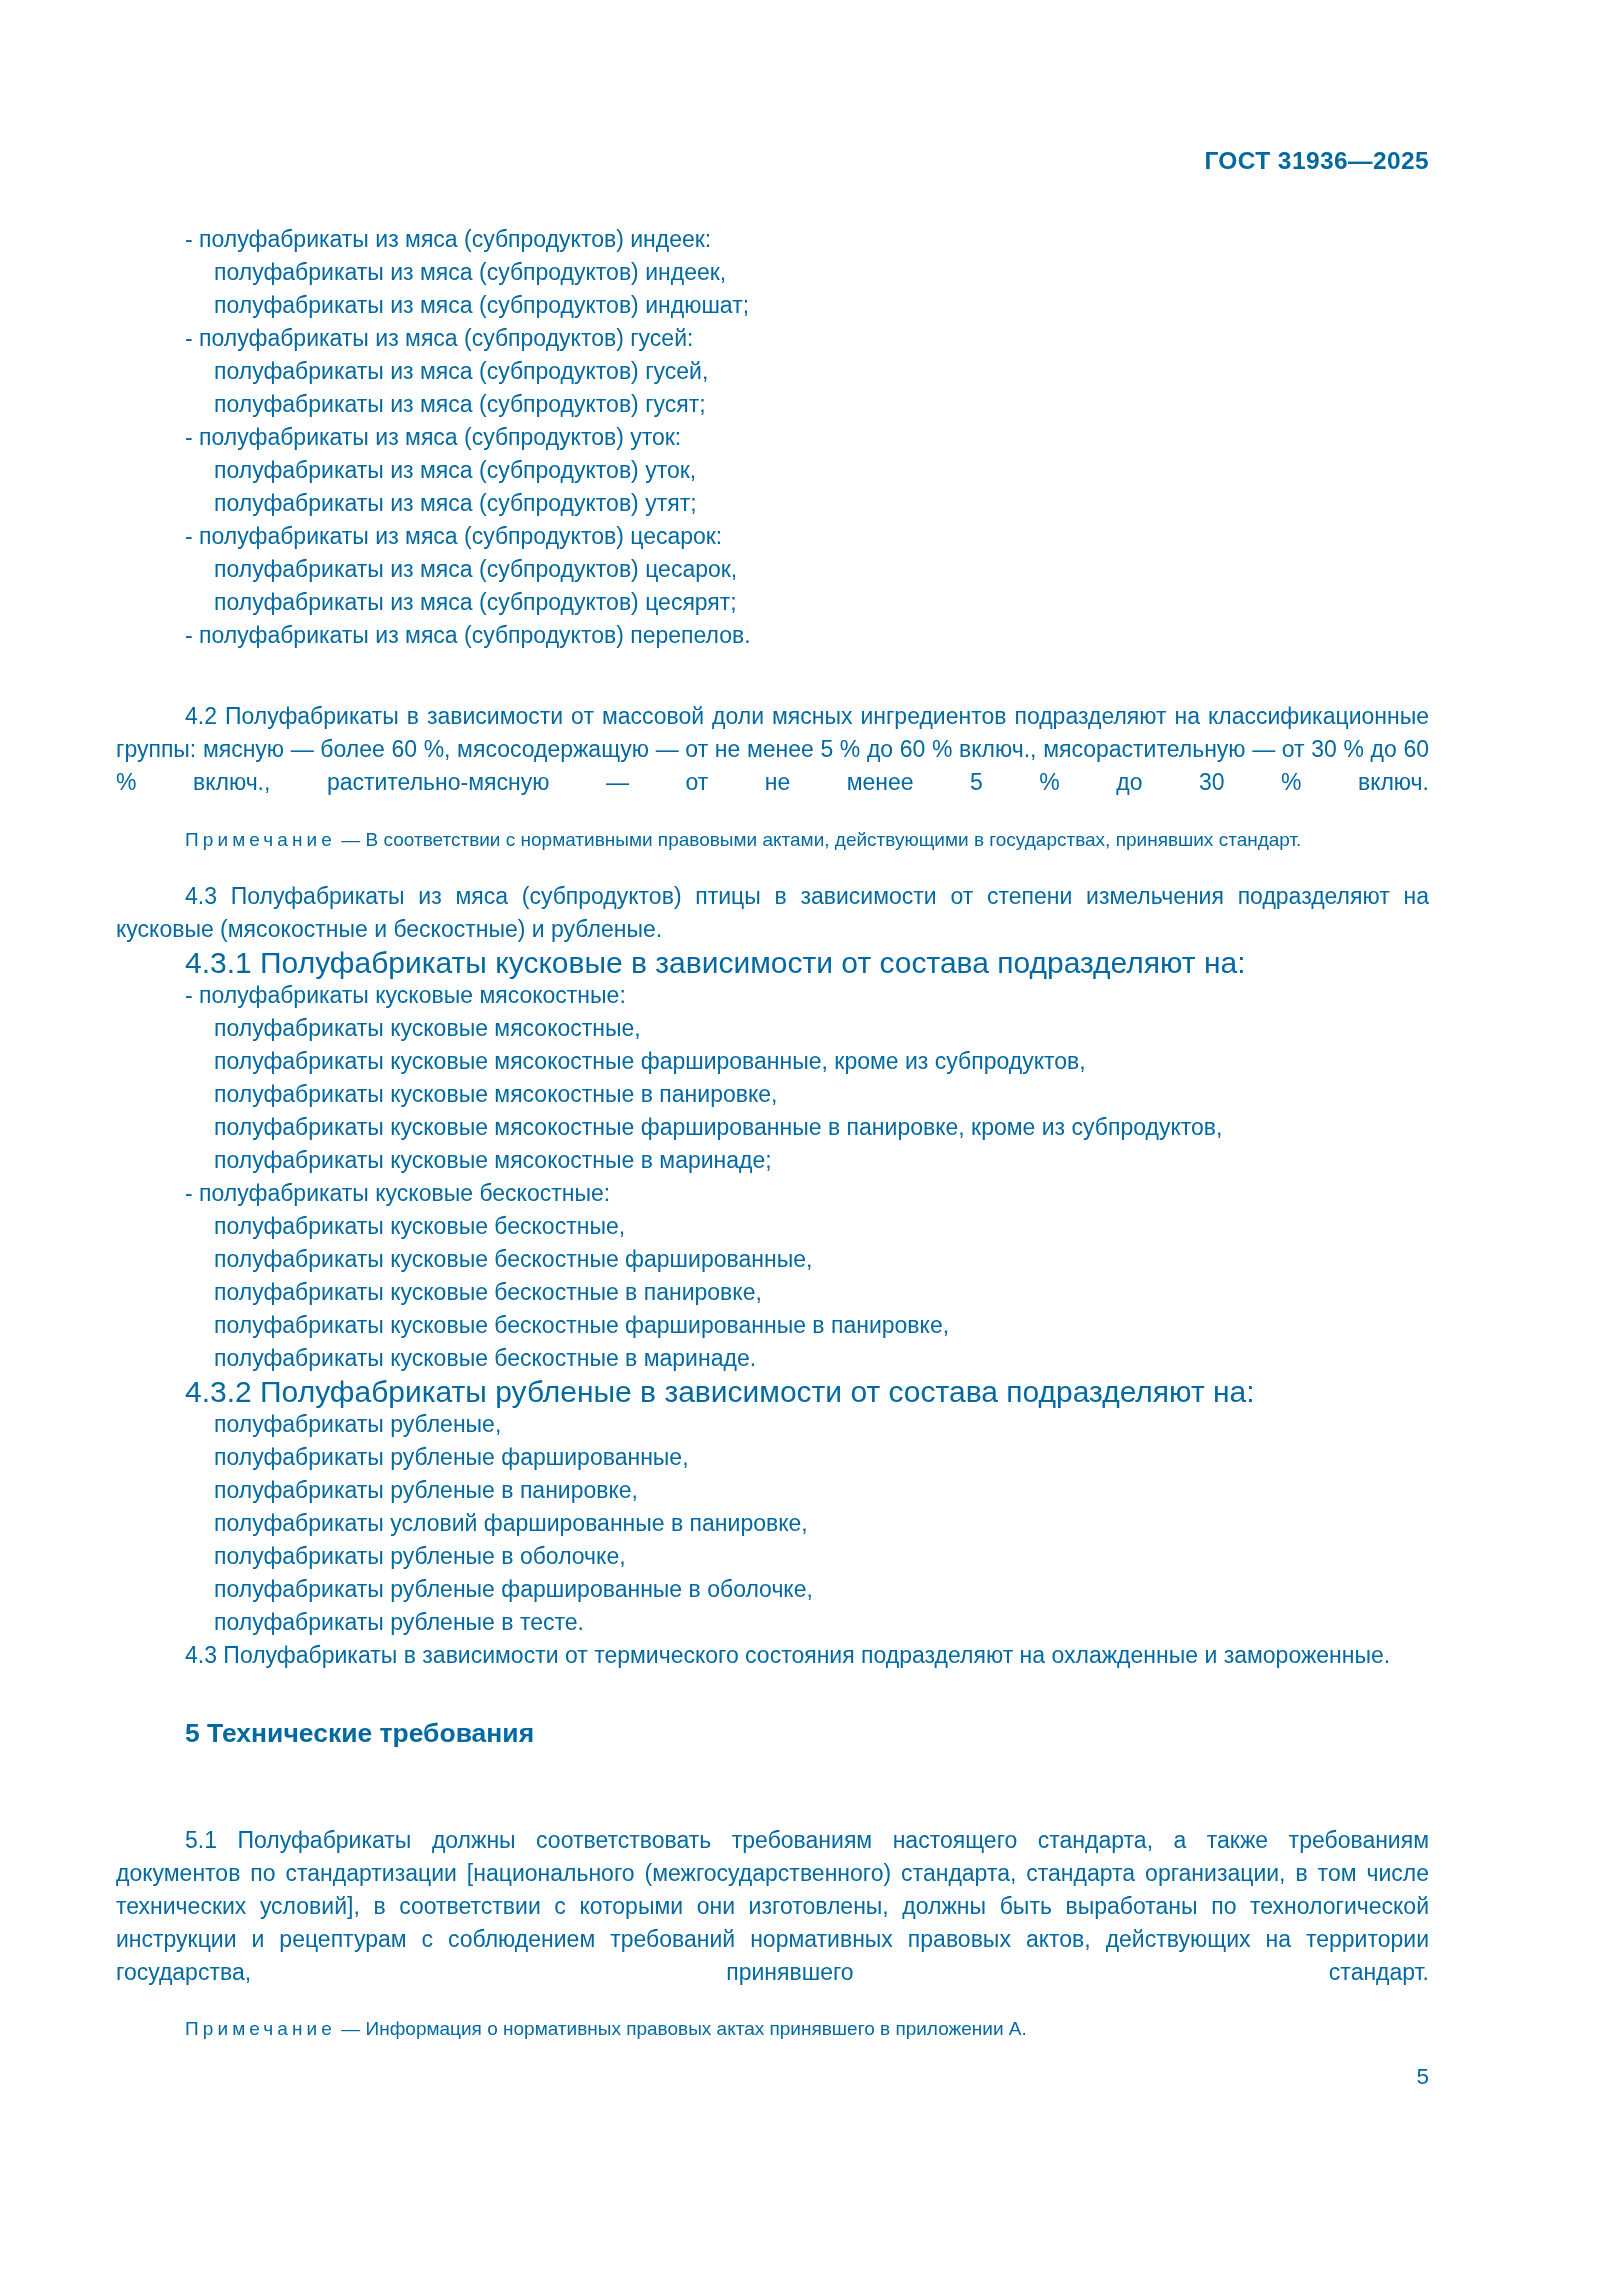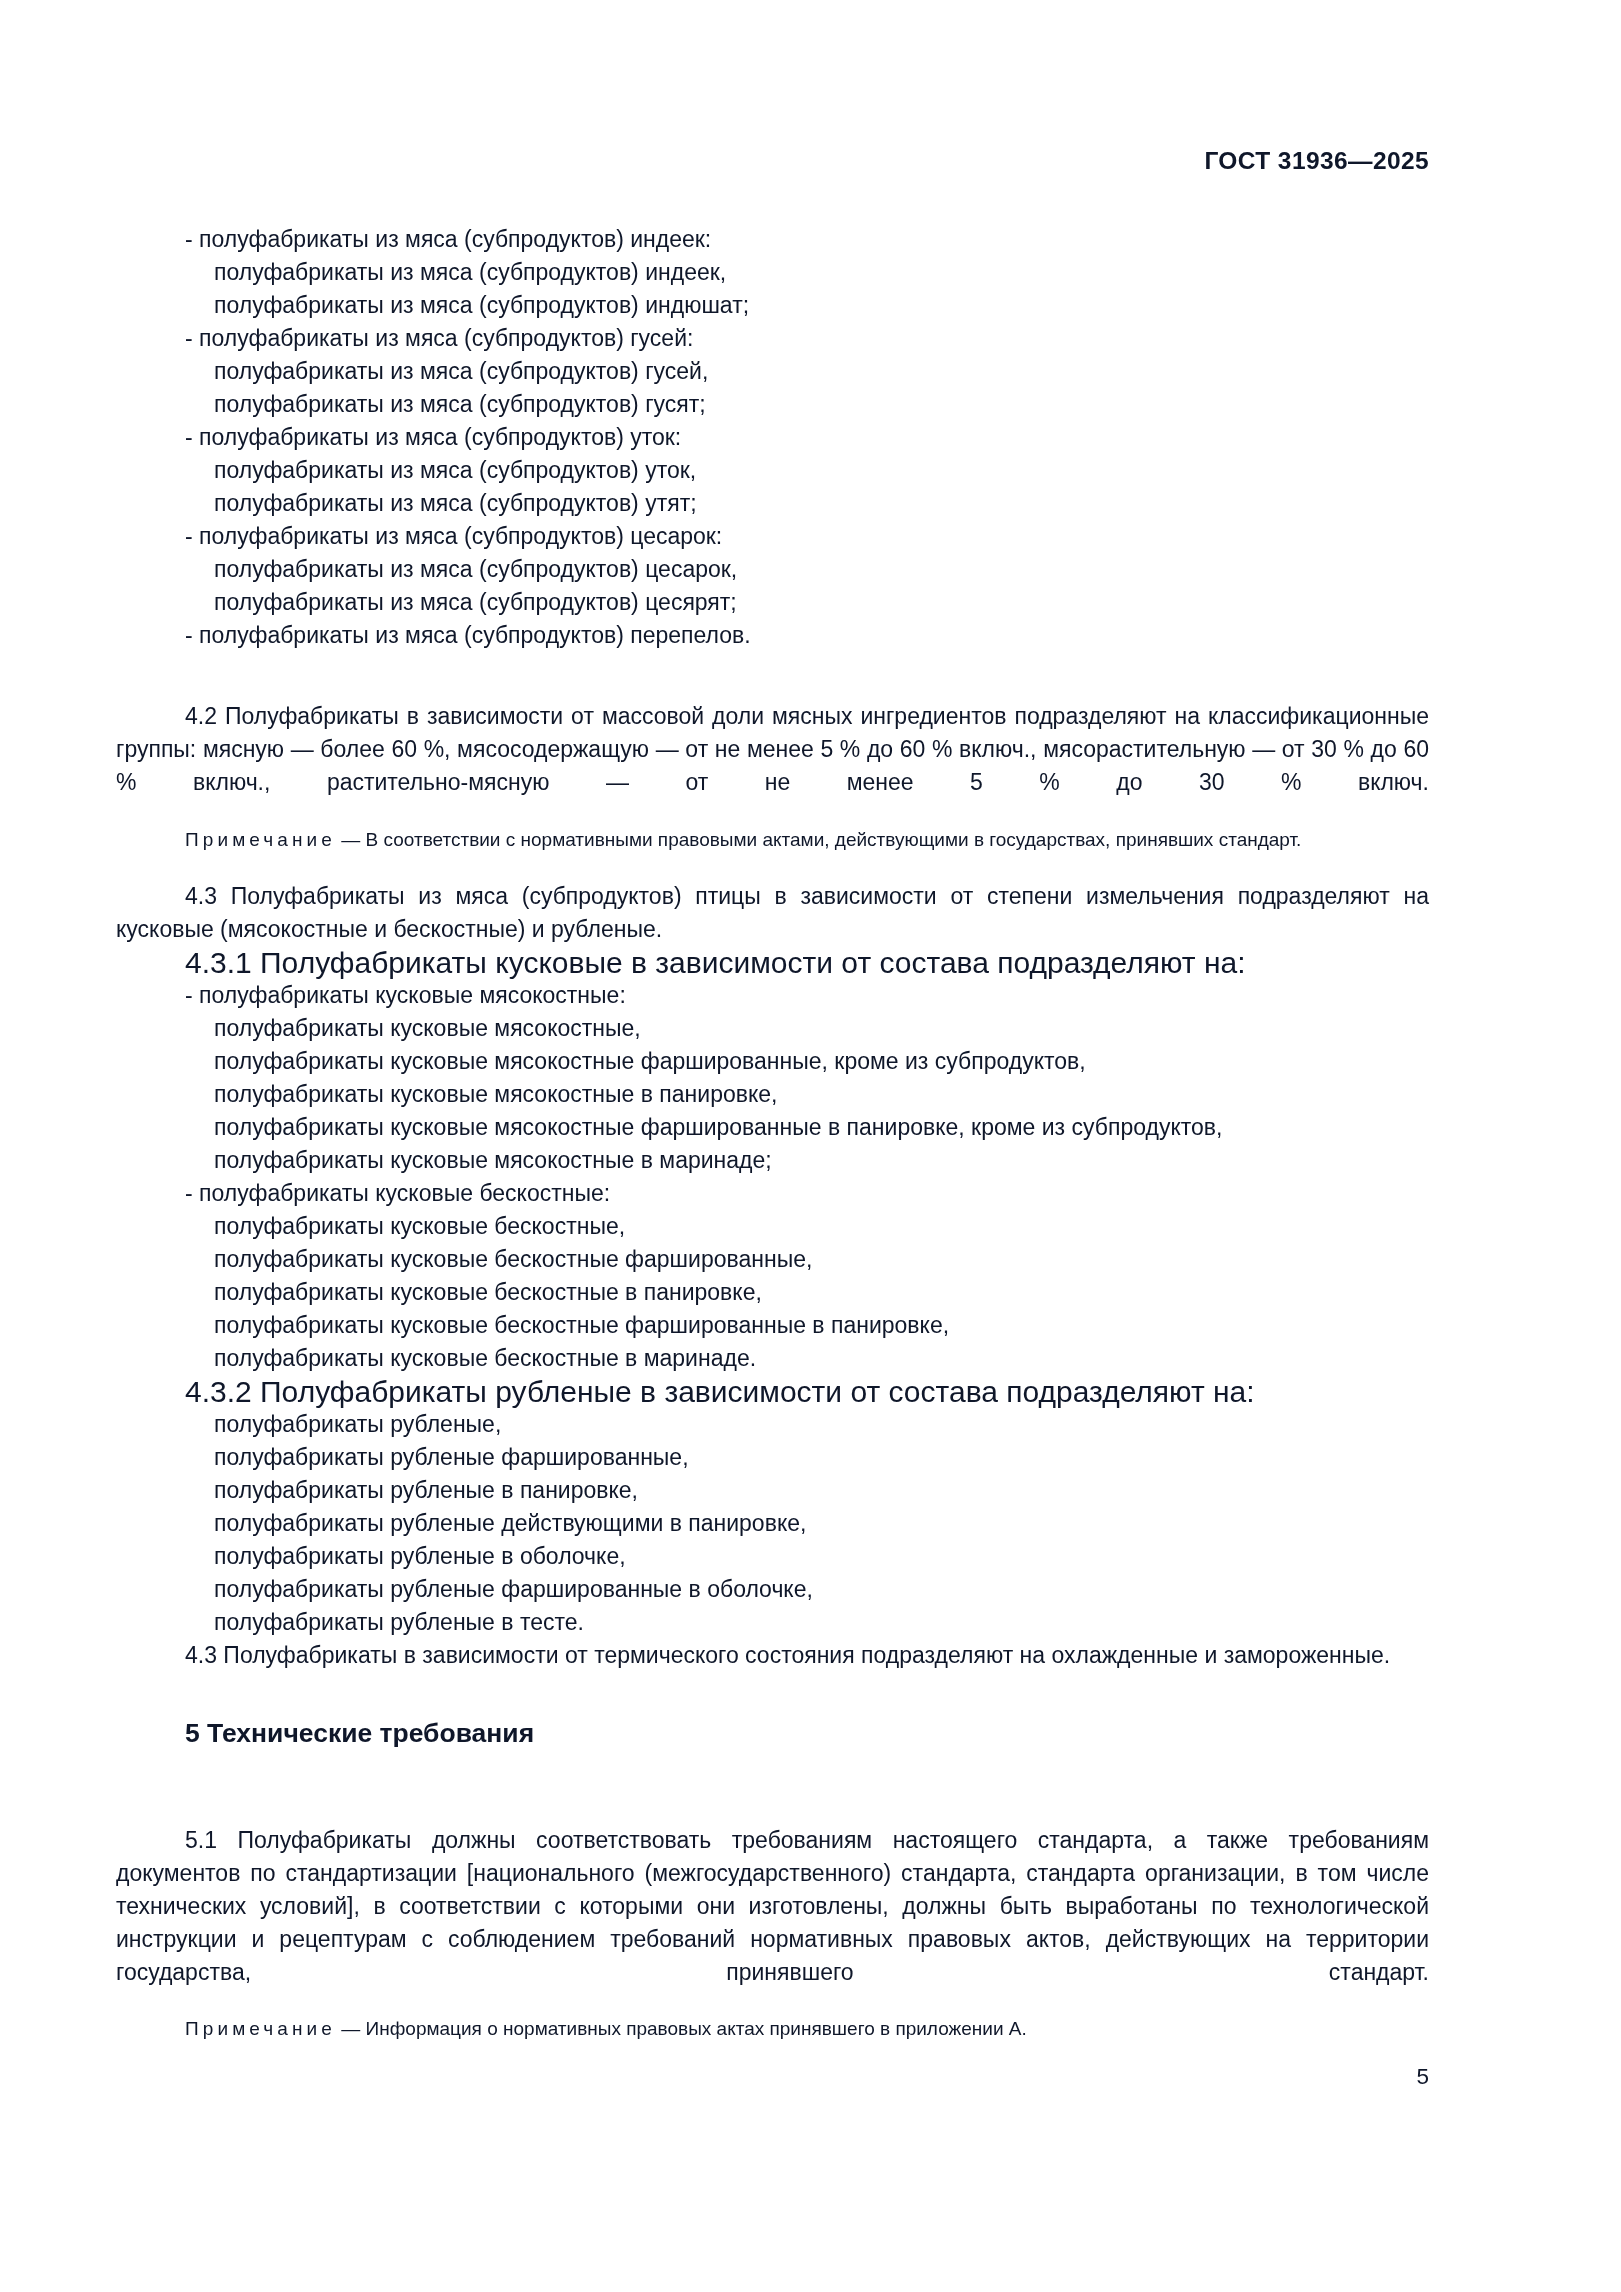--- a/index.html
+++ b/index.html
@@ -8,21 +8,21 @@
     padding: 0;
     background: #ffffff;
   }
   .page {
     position: relative;
     width: 1621px;
     height: 2293px;
     background: #ffffff;
     margin: 0 auto;
     font-family: "Liberation Sans", "DejaVu Sans", sans-serif;
-    color: #0f172a;
+    color: #0369a1;
     overflow: hidden;
     box-sizing: border-box;
   }
 
   
   .page-header {
     position: absolute;
     top: 149px;
     left: 116px;
     right: 192px;
@@ -170,21 +170,21 @@
       <div class="line lvl-sub">полуфабрикаты кусковые бескостные фаршированные в панировке,</div>
       <div class="line lvl-sub">полуфабрикаты кусковые бескостные в маринаде.</div>
     </div>
 
     <p class="para-line">4.3.2 Полуфабрикаты рубленые в зависимости от состава подразделяют на:</p>
 
     <div>
       <div class="line lvl-sub">полуфабрикаты рубленые,</div>
       <div class="line lvl-sub">полуфабрикаты рубленые фаршированные,</div>
       <div class="line lvl-sub">полуфабрикаты рубленые в панировке,</div>
-      <div class="line lvl-sub">полуфабрикаты рубленые действующими в панировке,</div>
+      <div class="line lvl-sub">полуфабрикаты условий фаршированные в панировке,</div>
       <div class="line lvl-sub">полуфабрикаты рубленые в оболочке,</div>
       <div class="line lvl-sub">полуфабрикаты рубленые фаршированные в оболочке,</div>
       <div class="line lvl-sub">полуфабрикаты рубленые в тесте.</div>
     </div>
 
     <p class="para">4.3 Полуфабрикаты в зависимости от термического состояния подразделяют на охлажденные и замороженные.</p>
 
     <div class="gap-lg"></div>
 
     <h2 class="section-heading">5 Технические требования</h2>

